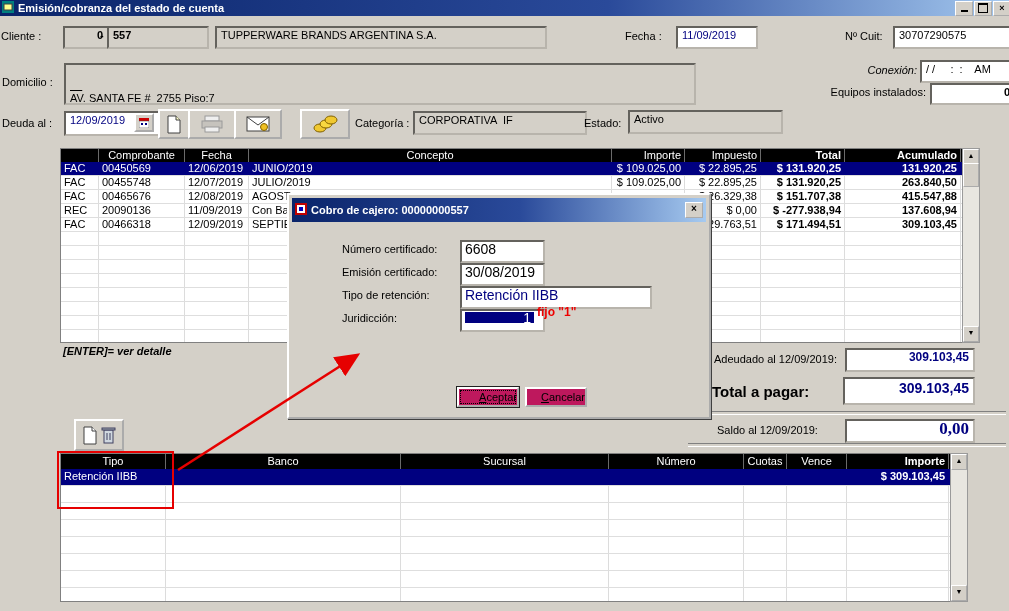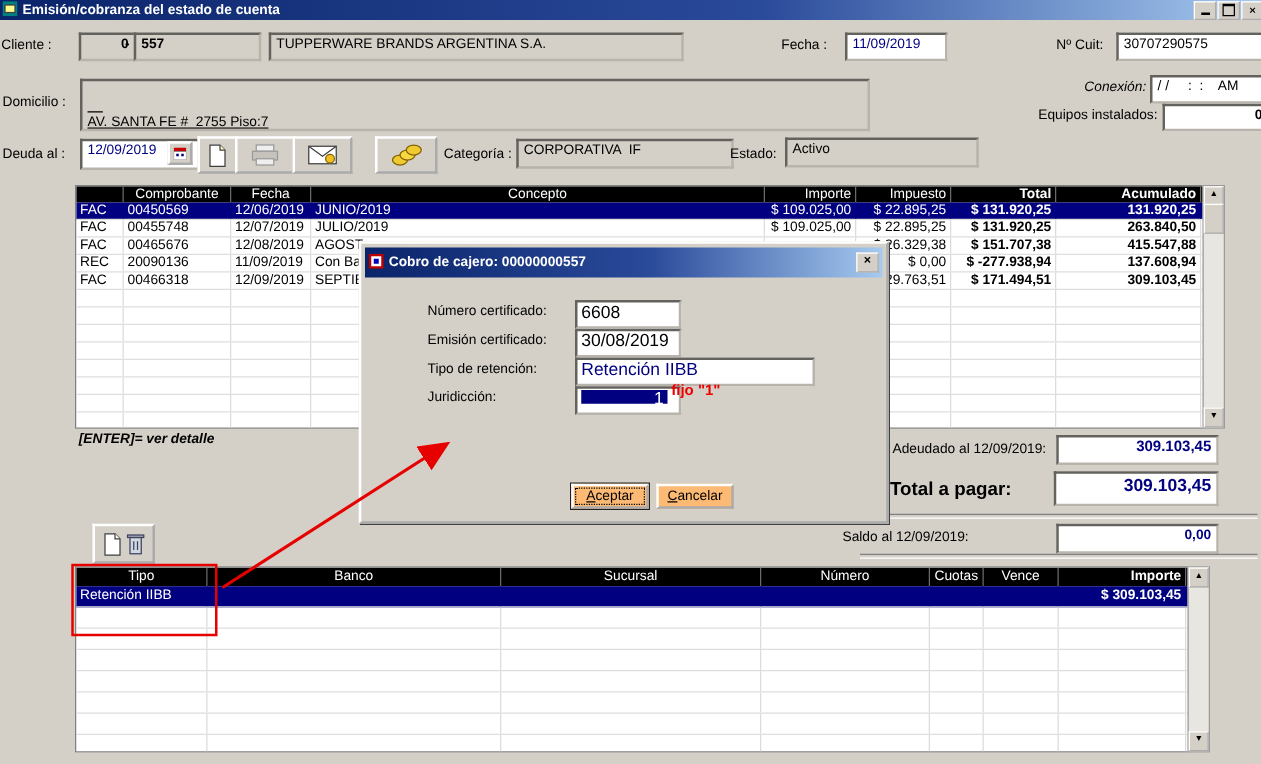--- a/index.html
+++ b/index.html
@@ -41,21 +41,21 @@
   .sbtn.top{top:0;}
   .sbtn.bottom{bottom:0;}
   .sthumb{position:absolute;left:0;top:14px;width:14px;height:22px;background:#d4d0c8;border:1px outset #fff;}
   
   .dialog{position:absolute;background:#d4d0c8;border:2px outset #fff;box-shadow:1px 1px 0 #404040;z-index:40;}
   .dtitle{position:absolute;left:3px;top:3px;right:3px;height:24px;background:linear-gradient(90deg,#0a246a 0%,#2a4a9a 55%,#a6caf0 100%);display:flex;align-items:center;padding:0 3px;}
   .dtext{color:#fff;font-weight:bold;margin-left:4px;flex:1;white-space:nowrap;}
   .dclose{width:16px;height:14px;background:#d4d0c8;border:1px outset #fff;text-align:center;line-height:12px;font-weight:bold;font-size:10px;}
   .dinput{position:absolute;background:#fff;border:2px inset #b8b4ac;padding:1px 3px;font-size:14px;line-height:12px;font-family:"Liberation Sans",sans-serif;overflow:hidden;}
   .sel-block{display:block;width:88%;height:11px;background:#000080;color:#fff;text-align:right;padding-right:3px;}
-  .wbtn{position:absolute;background:#fdba74;border:2px outset #fff;font-family:"Liberation Sans",sans-serif;font-size:11px;padding:0;}
+  .wbtn{position:absolute;background:#be185d;border:2px outset #fff;font-family:"Liberation Sans",sans-serif;font-size:11px;padding:0;text-align:right;}
   .wbtn.default{outline:1px dotted #000;outline-offset:-4px;box-shadow:0 0 0 1px #202020;}
   .wbtn.default::first-letter,.wbtn.cancel::first-letter{text-decoration:underline;}
   
   .anno-rect{border:2px solid #e60000;z-index:60;pointer-events:none;}
   .anno-text{color:#ee0000;font-weight:bold;font-size:12px;z-index:70;white-space:pre;}
   .anno-svg{z-index:65;pointer-events:none;}
   .hint{font-weight:bold;}
 </style>
 </head>
 <body>
@@ -289,22 +289,22 @@
     <div class="sbtn bottom">▼</div>
   </div>
 
   <span class="lbl hint" style="left:63px;top:345px;font-style:italic;">[ENTER]= ver detalle</span>
 
   <span class="lbl" style="left:714px;top:353px;">Adeudado al 12/09/2019:</span>
   <span class="field white navy right bold" style="left:845px;top:348px;width:118px;height:18px;font-size:12px;">309.103,45</span>
   <span class="lbl bold" style="left:712px;top:383px;font-size:15px;">Total a pagar:</span>
   <span class="field white navy right bold" style="left:843px;top:377px;width:120px;height:22px;font-size:14px;line-height:16px;">309.103,45</span>
   <div class="etched" style="left:688px;top:411px;width:318px;"></div>
-  <span class="lbl" style="left:674px;top:424px;">Saldo al 12/09/2019:</span>
-  <span class="field white navy right bold" style="left:845px;top:419px;width:118px;height:18px;font-size:11px;">0,00</span>
+  <span class="lbl" style="left:717px;top:424px;">Saldo al 12/09/2019:</span>
+  <span class="field white navy right bold" style="left:845px;top:419px;width:118px;height:18px;font-size:17px;font-family:Liberation Serif, serif;">0,00</span>
   <div class="etched" style="left:688px;top:443px;width:318px;"></div>
 
   <span class="raised" style="left:74px;top:419px;width:46px;height:28px;gap:4px;">
     <svg width="14" height="19" viewBox="0 0 14 19">
         <path d="M1 1h8l4 4v13H1z" fill="#fff" stroke="#404040"></path>
         <path d="M9 1v4h4" fill="#fff" stroke="#404040"></path>
       </svg>
     <svg width="15" height="20">
         <rect x="3" y="5" width="9" height="13" fill="#d0d8e0" stroke="#404060"></rect>
         <rect x="1" y="3" width="13" height="2" fill="#a0a8b0" stroke="#404060"></rect>

